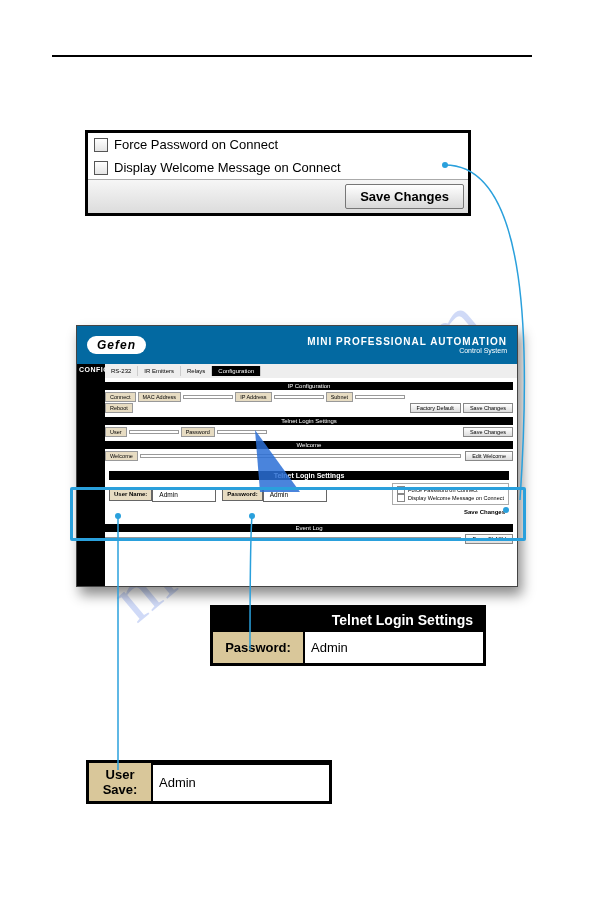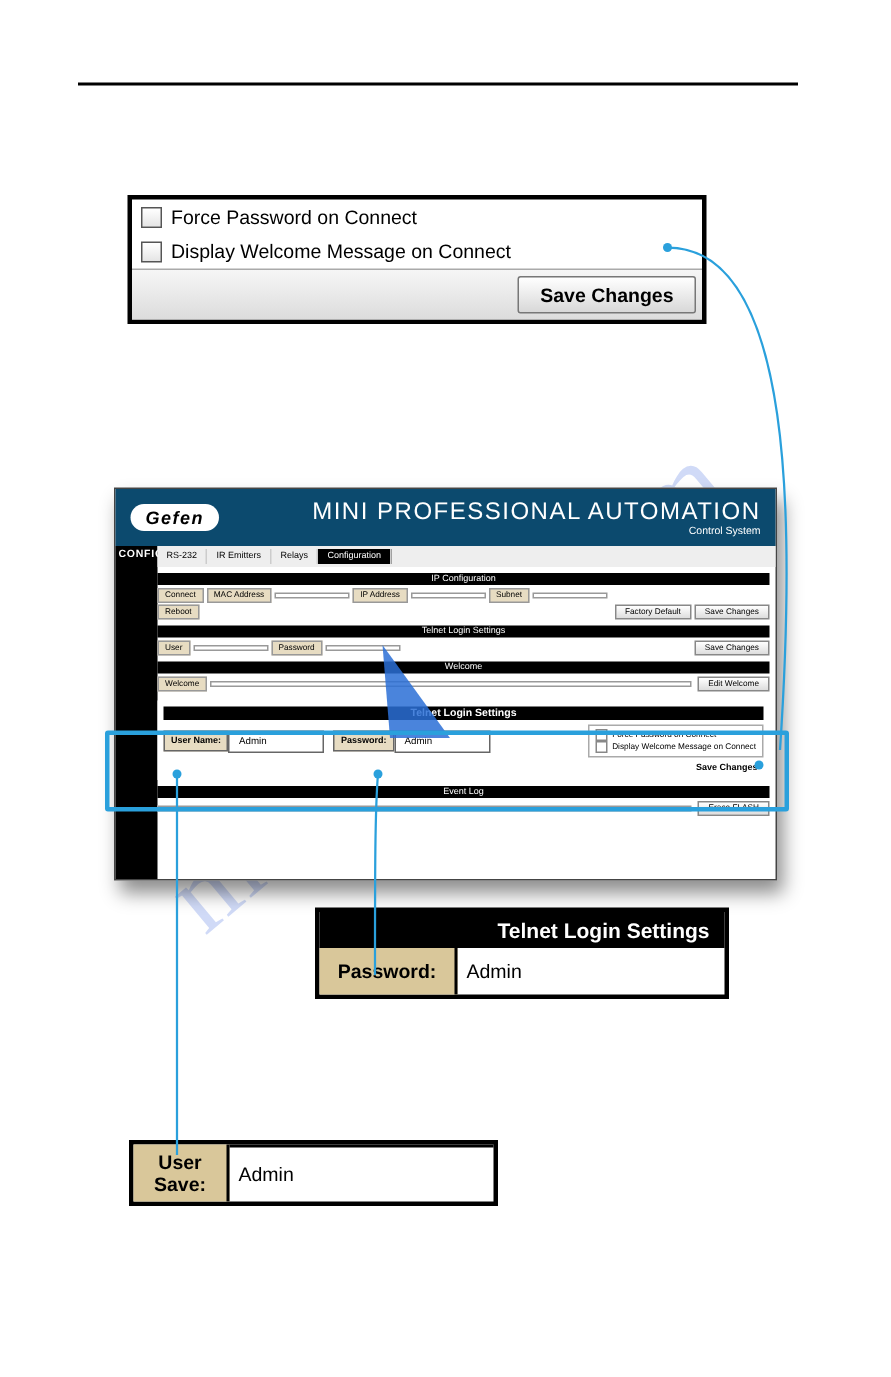--- a/index.html
+++ b/index.html
@@ -76,39 +76,39 @@
     left: 76px;
     top: 325px;
     width: 440px;
     height: 260px;
     background: #fff;
     border: 1px solid #444;
     box-shadow: 4px 8px 12px rgba(0,0,0,0.45);
   }
   .mp-header {
     height: 38px;
-    background: #0c4a6e;
+    background: #0369a1;
     color: #fff;
     display: flex;
     align-items: center;
     justify-content: space-between;
     padding: 0 10px;
   }
   .brand-badge {
     background: #fff;
     color: #000;
     font-style: italic;
     font-weight: bold;
     font-size: 12px;
     padding: 2px 10px;
     border-radius: 10px;
     letter-spacing: 1px;
   }
   .mp-title { text-align: right; }
-  .mp-title .t1 { font-weight: normal; font-size: 16px; letter-spacing: 1px; }
+  .mp-title .t1 { font-weight: bold; font-size: 10px; letter-spacing: 1px; }
   .mp-title .t2 { font-size: 7px; }
   .mp-sidebar {
     position: absolute;
     left: 0; top: 38px;
     width: 28px; bottom: 0;
     background: #000;
   }
   .mp-config {
     position: absolute;
     left: 0; top: 38px;

